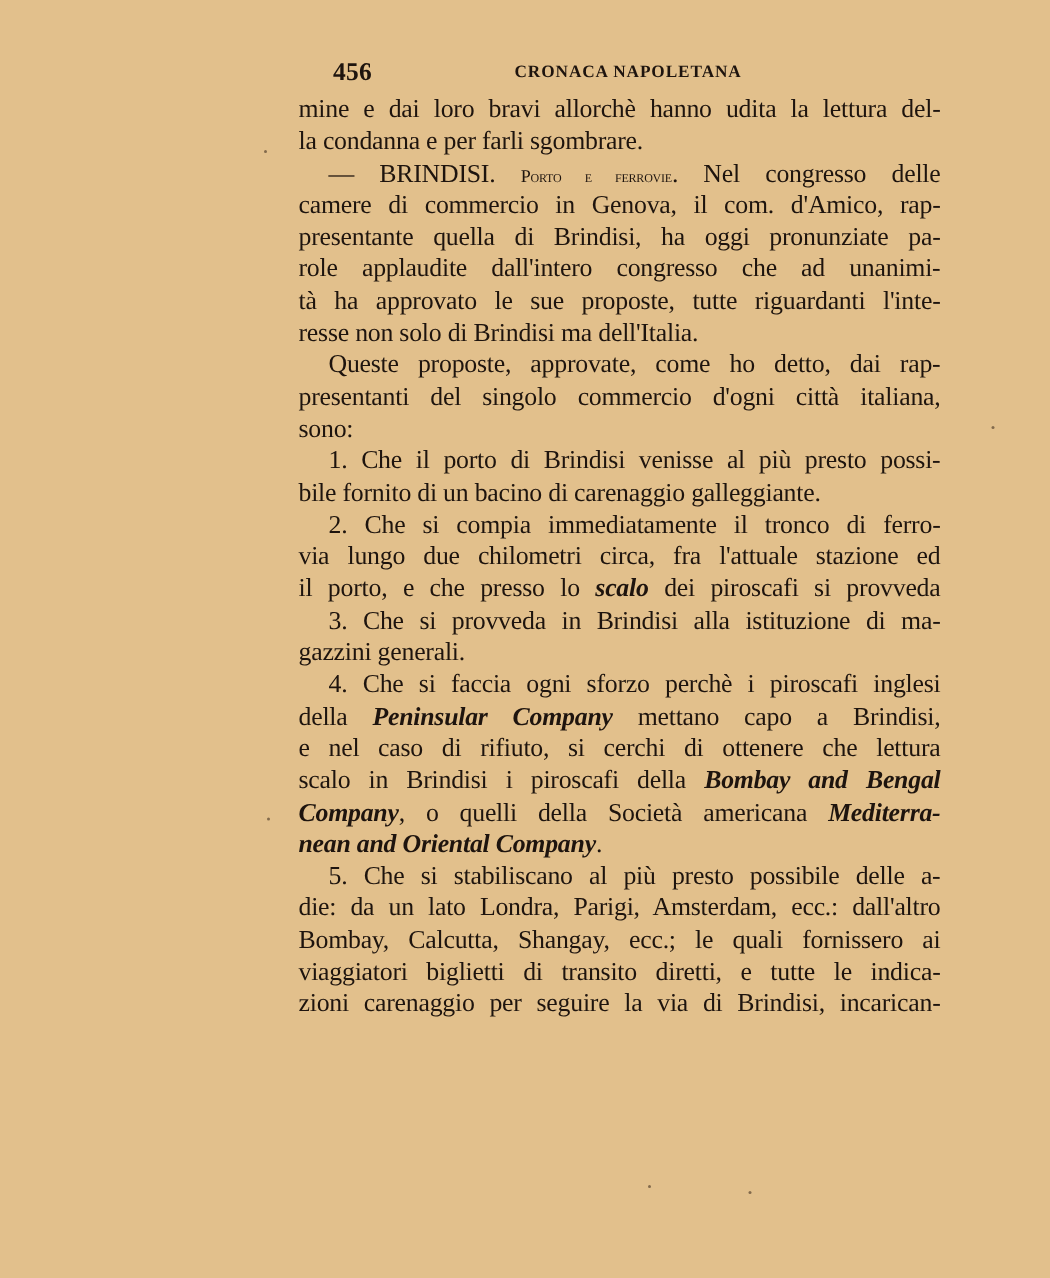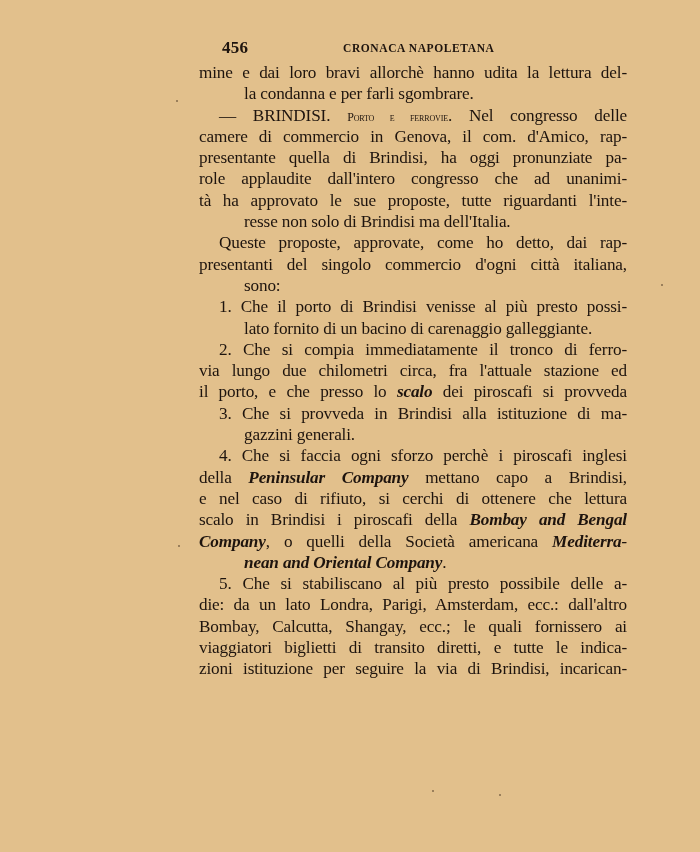--- a/index.html
+++ b/index.html
@@ -49,21 +49,20 @@
     }
     .line {
       display: block;
       white-space: nowrap;
       text-align: justify;
       text-align-last: justify;
       height: 21.3px;
     }
     .line.last {
       text-align-last: left;
-      margin-left: 45px;
     }
     .indent {
       padding-left: 20px;
     }
     .sc {
       font-variant: small-caps;
       font-size: 12px;
     }
     .it {
       font-style: italic;
@@ -96,41 +95,41 @@
     <span class="line">presentante quella di Brindisi, ha oggi pronunziate pa-</span>
     <span class="line">role applaudite dall'intero congresso che ad unanimi-</span>
     <span class="line">tà ha approvato le sue proposte, tutte riguardanti l'inte-</span>
     <span class="line last">resse non solo di Brindisi ma dell'Italia.</span>
 
     <span class="line indent">Queste proposte, approvate, come ho detto, dai rap-</span>
     <span class="line">presentanti del singolo commercio d'ogni città italiana,</span>
     <span class="line last">sono:</span>
 
     <span class="line indent">1. Che il porto di Brindisi venisse al più presto possi-</span>
-    <span class="line last">lato fornito di un bacino di carenaggio galleggiante.</span>
+    <span class="line last">bile fornito di un bacino di carenaggio galleggiante.</span>
 
     <span class="line indent">2. Che si compia immediatamente il tronco di ferro-</span>
     <span class="line">via lungo due chilometri circa, fra l'attuale stazione ed</span>
     <span class="line"><span>il porto, e che presso lo </span><span class="it">scalo</span><span> dei piroscafi si provveda</span></span>
 
     <span class="line indent">3. Che si provveda in Brindisi alla istituzione di ma-</span>
     <span class="line last">gazzini generali.</span>
 
     <span class="line indent">4. Che si faccia ogni sforzo perchè i piroscafi inglesi</span>
     <span class="line"><span>della </span><span class="it">Peninsular Company</span><span> mettano capo a Brindisi,</span></span>
     <span class="line">e nel caso di rifiuto, si cerchi di ottenere che lettura</span>
     <span class="line"><span>scalo in Brindisi i piroscafi della </span><span class="it">Bombay and Bengal</span></span>
     <span class="line"><span class="it">Company</span><span>, o quelli della Società americana </span><span class="it">Mediterra-</span></span>
     <span class="line last"><span class="it">nean and Oriental Company</span><span>.</span></span>
 
     <span class="line indent">5. Che si stabiliscano al più presto possibile delle a-</span>
     <span class="line">die: da un lato Londra, Parigi, Amsterdam, ecc.: dall'altro</span>
     <span class="line">Bombay, Calcutta, Shangay, ecc.; le quali fornissero ai</span>
     <span class="line">viaggiatori biglietti di transito diretti, e tutte le indica-</span>
-    <span class="line">zioni istituzione per seguire la via di Brindisi, incarican-</span>
+    <span class="line">zioni carenaggio per seguire la via di Brindisi, incarican-</span>
   </div>
 </div>
 
 <div class="speck" style="left:176px; top:100px;"></div>
 <div class="speck" style="left:178px; top:545px;"></div>
 <div class="speck" style="left:661px; top:284px;"></div>
 <div class="speck" style="left:432px; top:790px;"></div>
 <div class="speck" style="left:499px; top:794px;"></div>
 
 </body></html>

